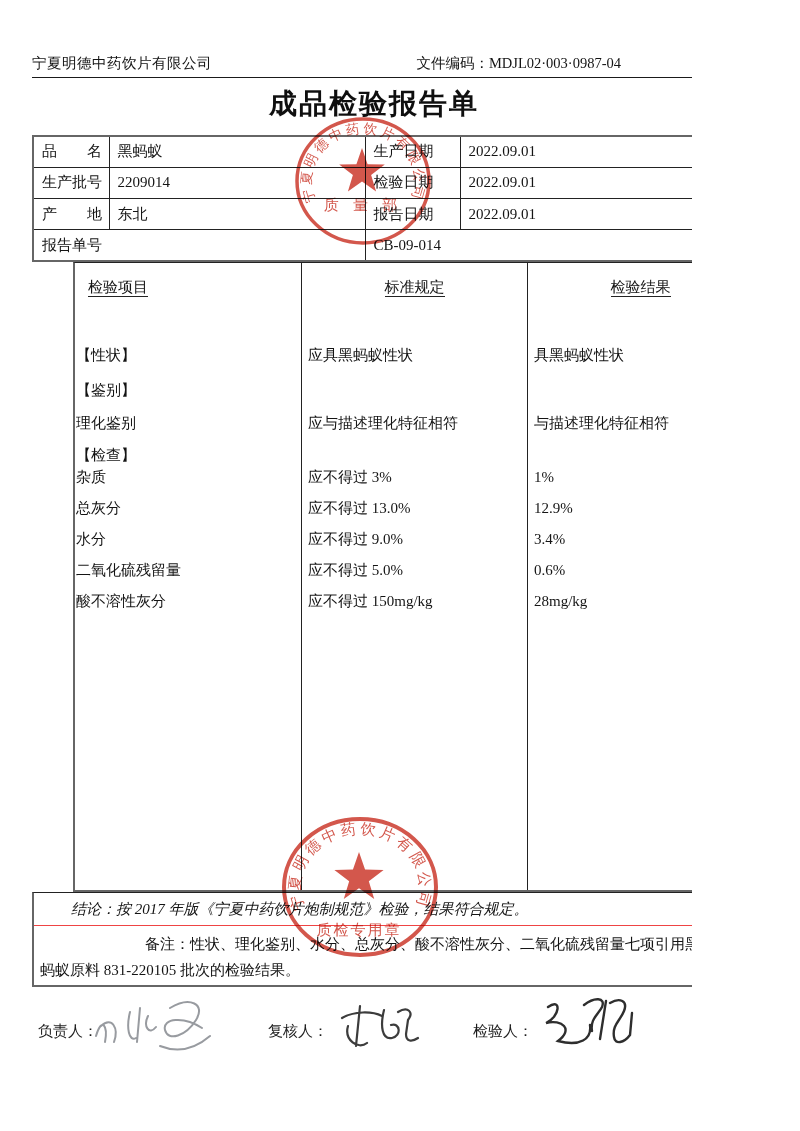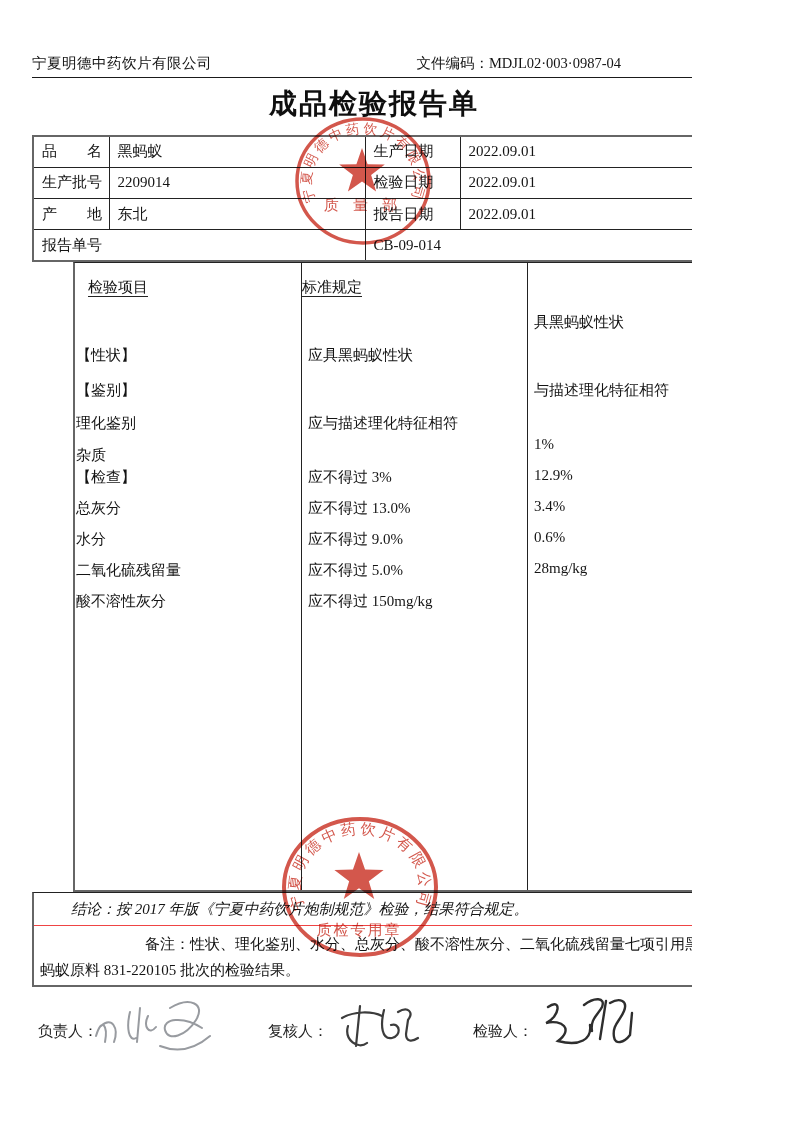--- a/index.html
+++ b/index.html
@@ -26,21 +26,21 @@
   td.c3 { width:95px; padding-left:6px; }
   td.c4 { width:257px; }
   
   .spec { position:absolute; left:32px; top:262px; width:684px; height:630px;
           display:flex; border:2px solid #666; border-top:1px solid #222; font-size:15px;margin-left:41px; }
   .spec-col { width:226px; overflow:hidden; }
   .spec-col + .spec-col { border-left:1px solid #222; }
   .spec-head { margin-top:15px; height:18px; line-height:18px; }
   .spec-head span { border-bottom:1px solid #222; padding-bottom:1px; }
   .spec-col.first .spec-head { padding-left:13px; text-align:left; }
-  .spec-head { }
+  .spec-head { text-align:center; }
   .spec-rows { margin-top:49px; }
   .spec-rows > div { height:31px; line-height:20px; white-space:nowrap; }
   .spec-col.first  .spec-rows > div { padding-left:1px; }
   .spec-col:not(.first) .spec-rows > div { padding-left:6px; }
   .spec-rows > div:nth-child(1){ height:35px; }
   .spec-rows > div:nth-child(2){ height:33px; }
   .spec-rows > div:nth-child(3){ height:32px; }
   .spec-rows > div:nth-child(4){ height:22px; }
   
   .bottomrows { position:absolute; left:32px; top:892px; width:684px;
@@ -91,22 +91,22 @@
   </tbody>
     </table>
 
   <div class="spec">
     <div class="spec-col first">
       <div class="spec-head"><span>检验项目</span></div>
       <div class="spec-rows">
         <div>【性状】</div>
         <div>【鉴别】</div>
         <div>理化鉴别</div>
+        <div>【检查】</div>
         <div>杂质</div>
-        <div>【检查】</div>
         <div>总灰分</div>
         <div>水分</div>
         <div>二氧化硫残留量</div>
         <div>酸不溶性灰分</div>
       </div>
     </div>
     <div class="spec-col">
       <div class="spec-head"><span>标准规定</span></div>
       <div class="spec-rows">
         <div>应具黑蚂蚁性状</div>
@@ -114,20 +114,21 @@
         <div>应与描述理化特征相符</div>
         <div></div>
         <div>应不得过 3%</div>
         <div>应不得过 13.0%</div>
         <div>应不得过 9.0%</div>
         <div>应不得过 5.0%</div>
         <div>应不得过 150mg/kg</div>
       </div>
     </div>
     <div class="spec-col">
+      <div class="spec-head"><span>检验结果</span></div>
       <div class="spec-rows">
         <div>具黑蚂蚁性状</div>
         <div></div>
         <div>与描述理化特征相符</div>
         <div></div>
         <div>1%</div>
         <div>12.9%</div>
         <div>3.4%</div>
         <div>0.6%</div>
         <div>28mg/kg</div>

